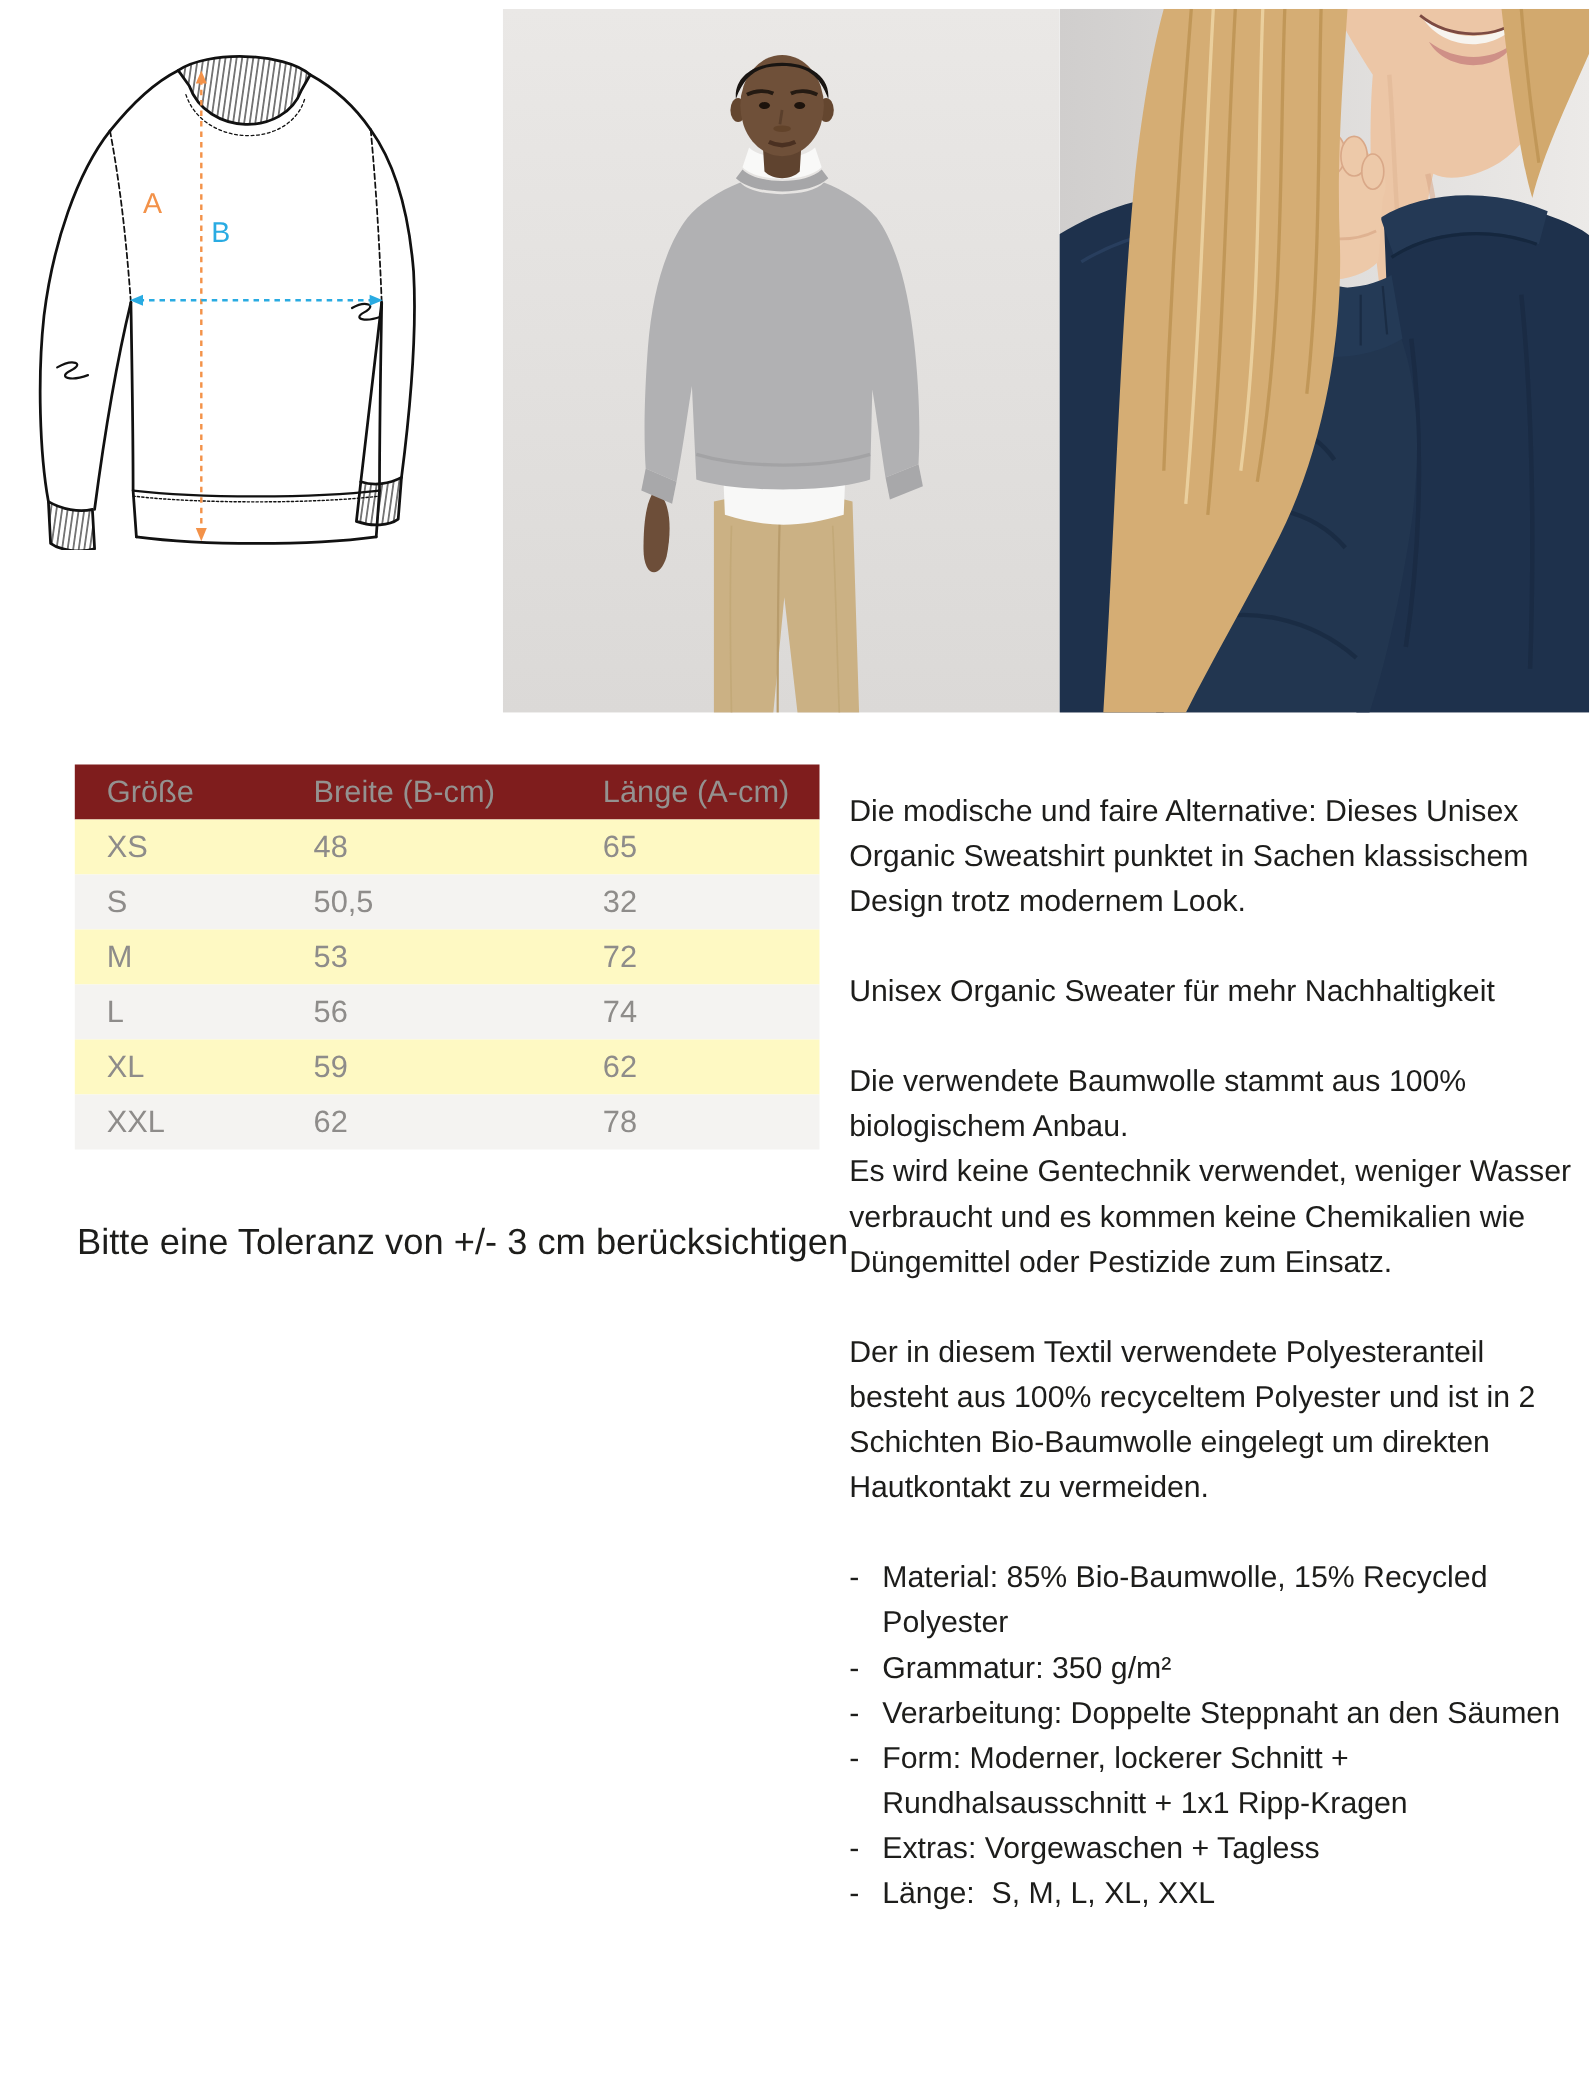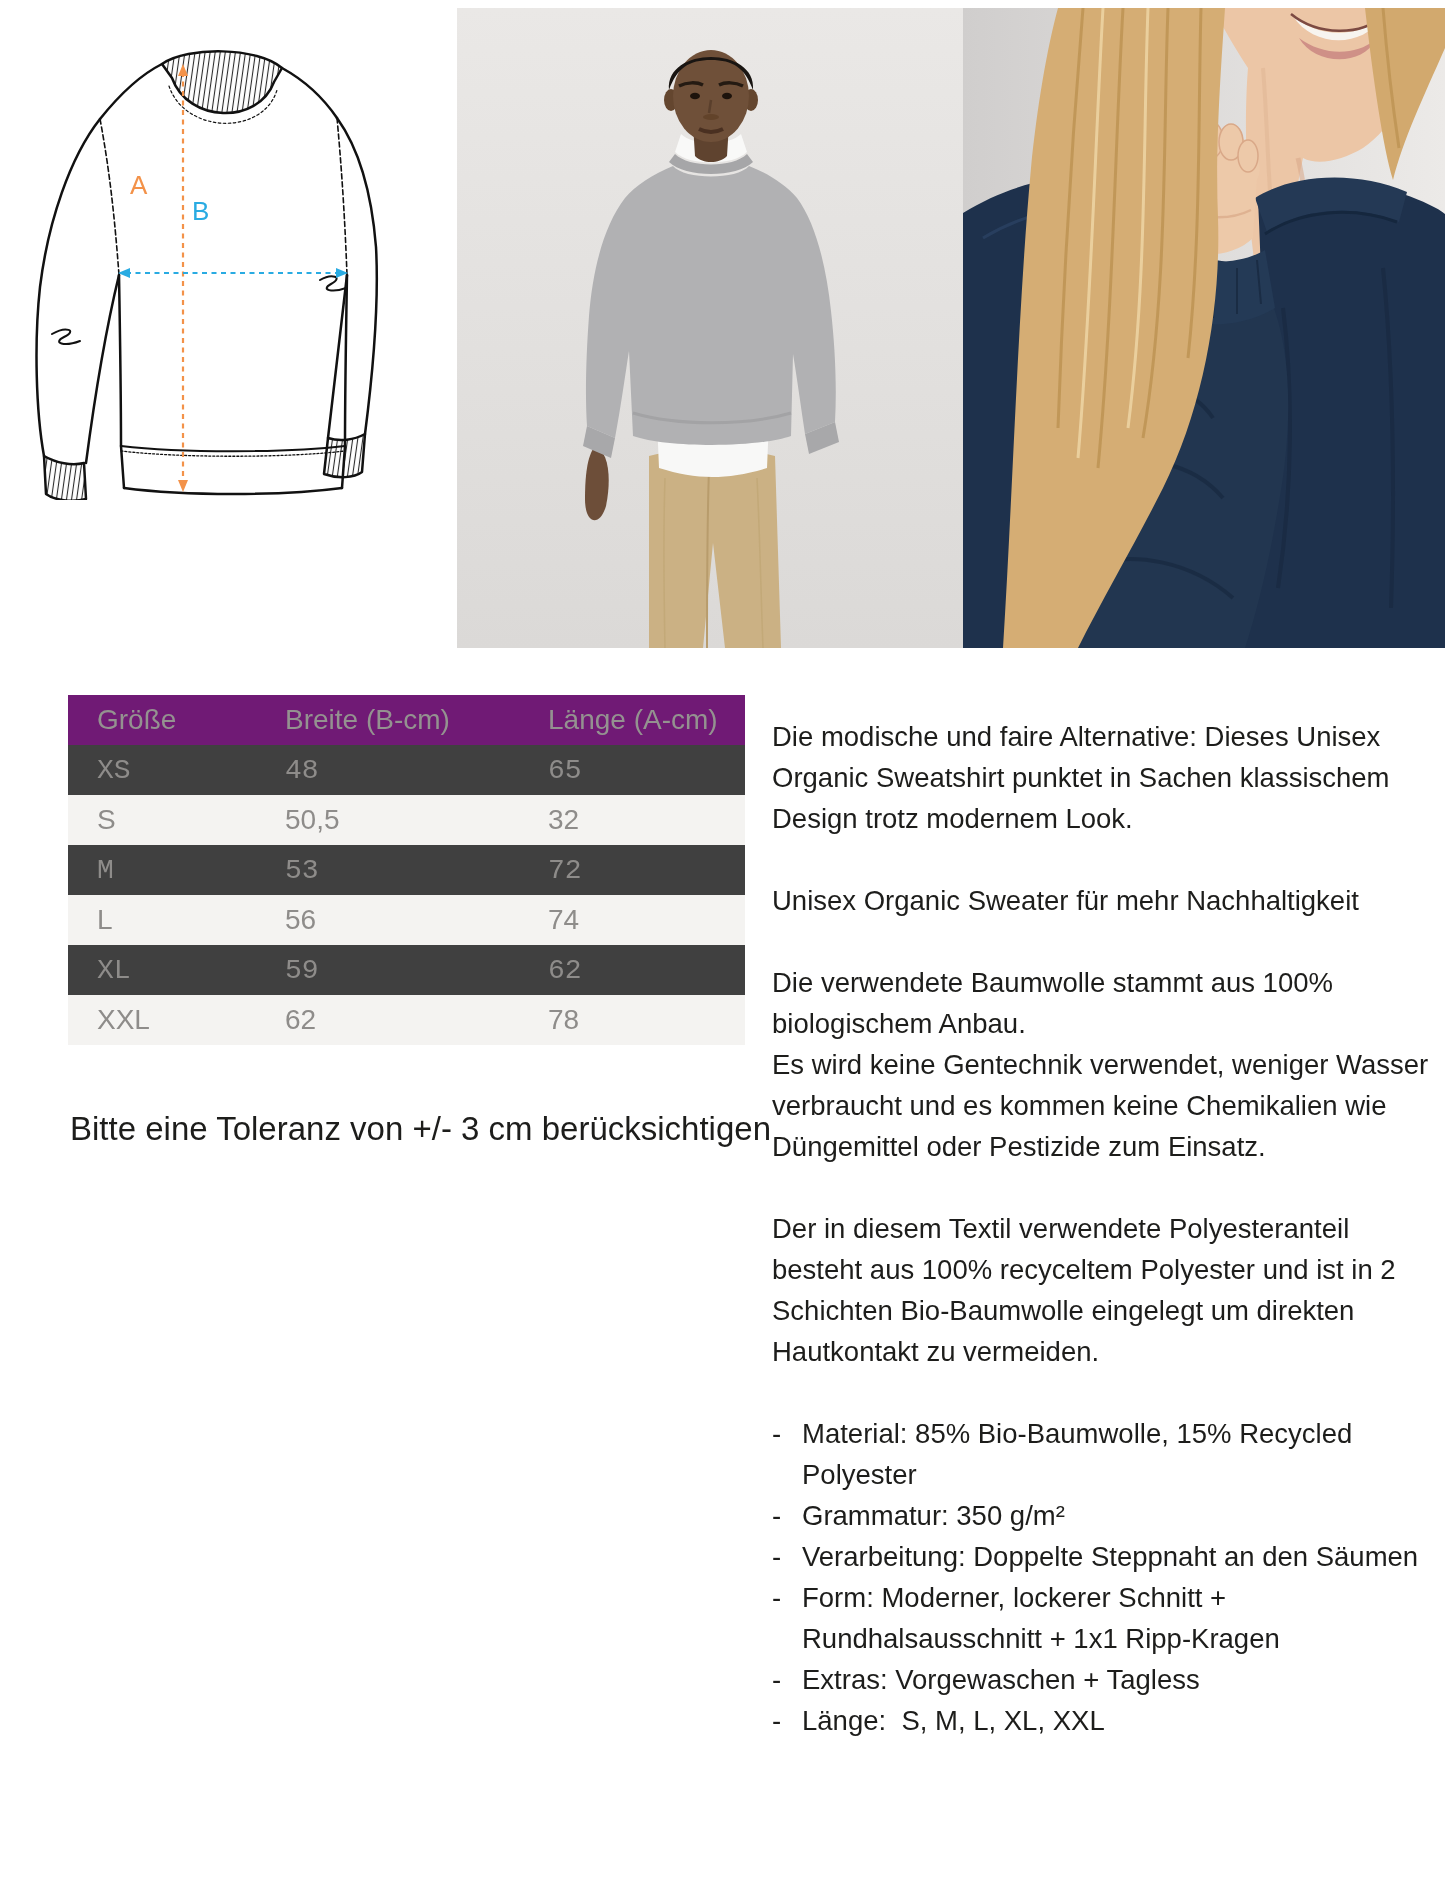--- a/index.html
+++ b/index.html
@@ -12,22 +12,22 @@
   
   .photo{position:absolute;top:8px;height:640px;overflow:hidden;}
   .photo-man{left:457px;width:506px;}
   .photo-woman{left:963px;width:482px;}
 
   
   .size-table{position:absolute;left:68px;top:695px;width:677px;font-size:28px;color:#8e8c8a;}
   .trow{display:grid;grid-template-columns:217px 263px 197px;height:50px;align-items:center;}
   .trow > div:first-child{padding-left:29px;}
   .row-light{background:#f4f3f1;}
-  .row-dark{background:#404040;font-family:Liberation Mono, monospace;}
-  .thead{color:#949290;background:#701a75;}
+  .row-dark{background:#fef9c3;}
+  .thead{color:#949290;background:#7f1d1d;}
 
   .tolerance{position:absolute;left:70px;top:1110px;font-size:33px;color:#1d1d1b;}
 
   
   .description{position:absolute;left:772px;top:700px;width:666px;font-size:27.5px;line-height:41px;color:#1d1d1b;}
   .description p{margin:16px 0 41px 0;white-space:pre-line;}
   .bullets{margin:0;}
   .bullet{display:flex;}
   .bullet .dash{flex:none;width:30px;}
   .bullet .btext{flex:1;white-space:pre-wrap;}

